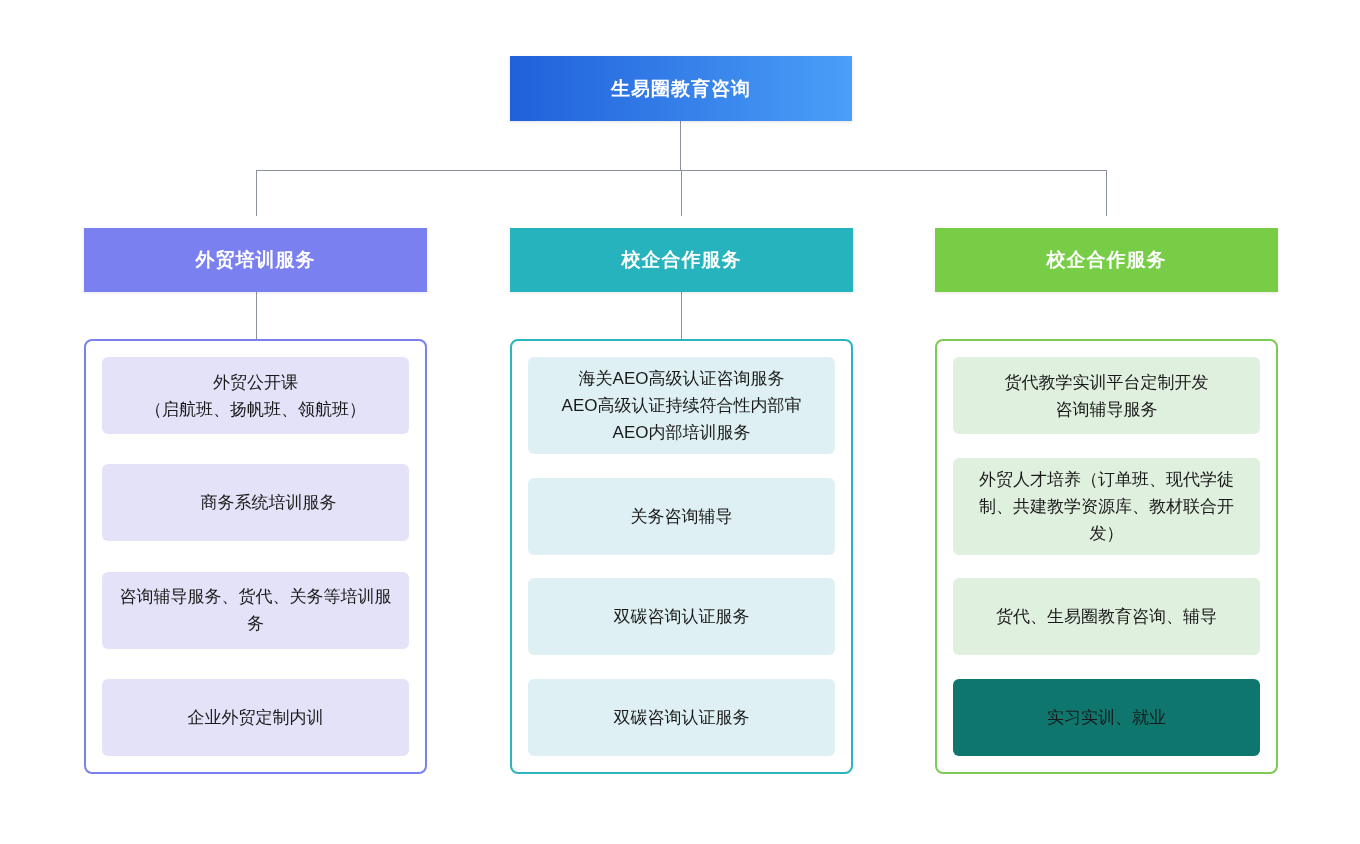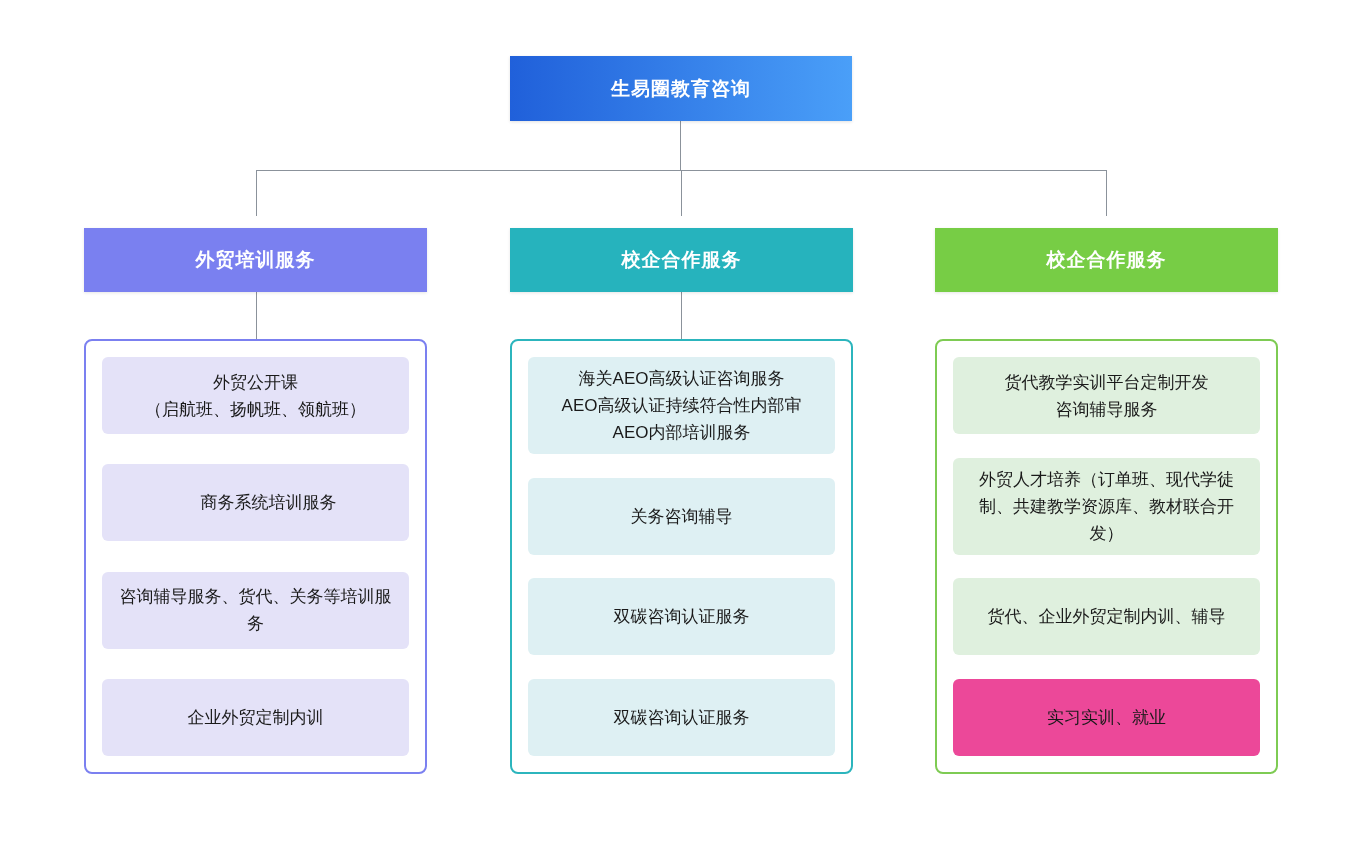--- a/index.html
+++ b/index.html
@@ -91,17 +91,17 @@
     <div class="leaf" style="background: rgb(222, 240, 243);">关务咨询辅导</div>
     <div class="leaf" style="background: rgb(222, 240, 243);">双碳咨询认证服务</div>
     <div class="leaf" style="background: rgb(222, 240, 243);">双碳咨询认证服务</div>
   </div>
 
   <div class="node branch-header col-2" style="background: rgb(119, 205, 69);">校企合作服务</div>
   <div class="branch-container col-2" style="border-color: rgb(126, 203, 83);">
     <div class="leaf" style="background: rgb(223, 240, 222);">货代教学实训平台定制开发
 咨询辅导服务</div>
     <div class="leaf" style="background: rgb(223, 240, 222);">外贸人才培养（订单班、现代学徒制、共建教学资源库、教材联合开发）</div>
-    <div class="leaf" style="background: rgb(223, 240, 222);">货代、企业外贸定制内训、辅导</div>
-    <div class="leaf" style="background: #ec4899;">实习实训、就业</div>
+    <div class="leaf" style="background: rgb(223, 240, 222);">货代、生易圈教育咨询、辅导</div>
+    <div class="leaf" style="background: #0f766e;">实习实训、就业</div>
   </div>
 
 </div>
 
 </body></html>

